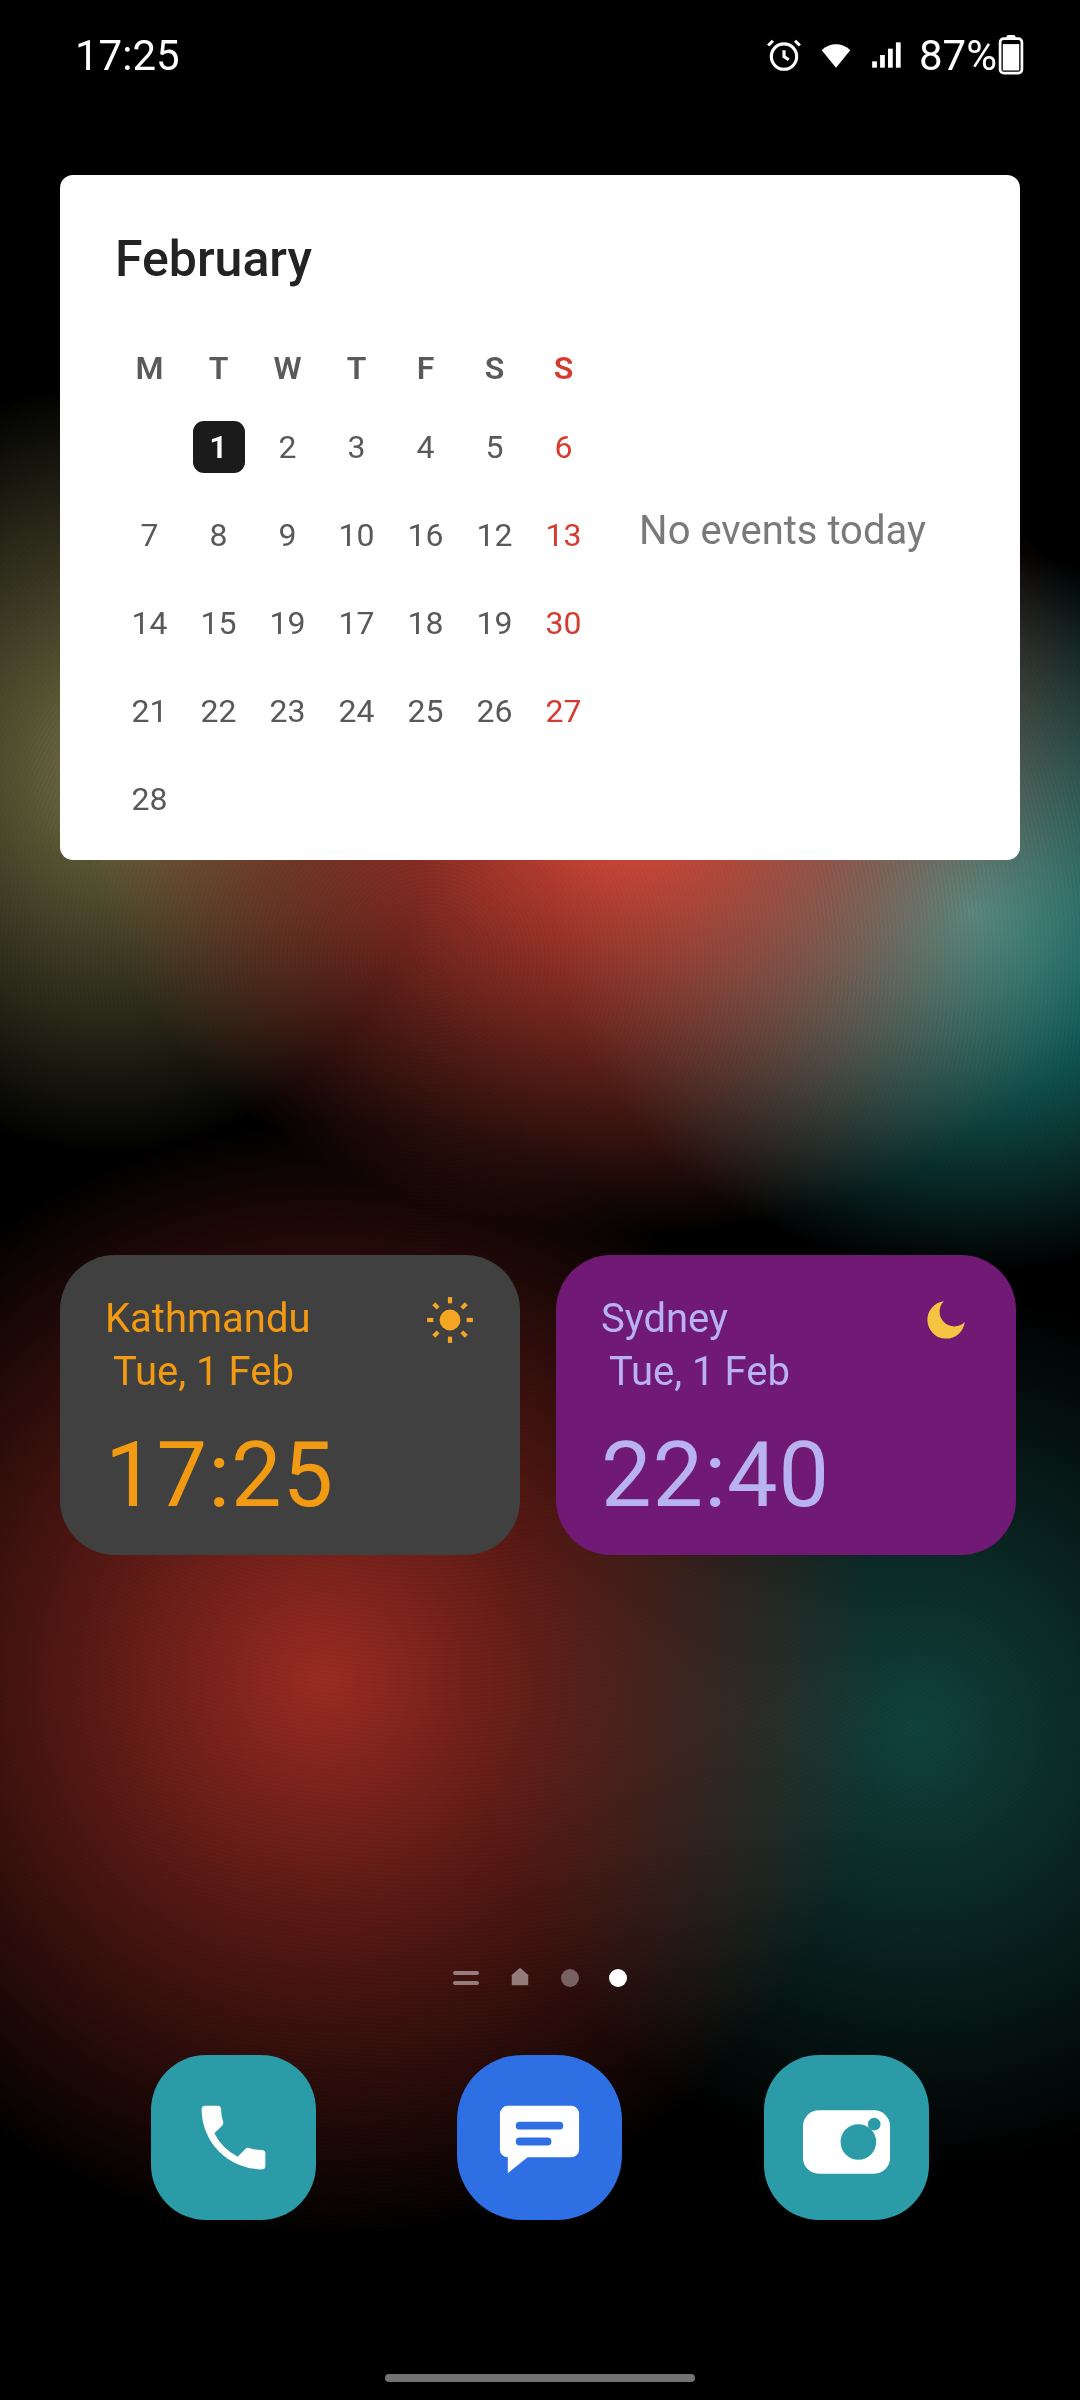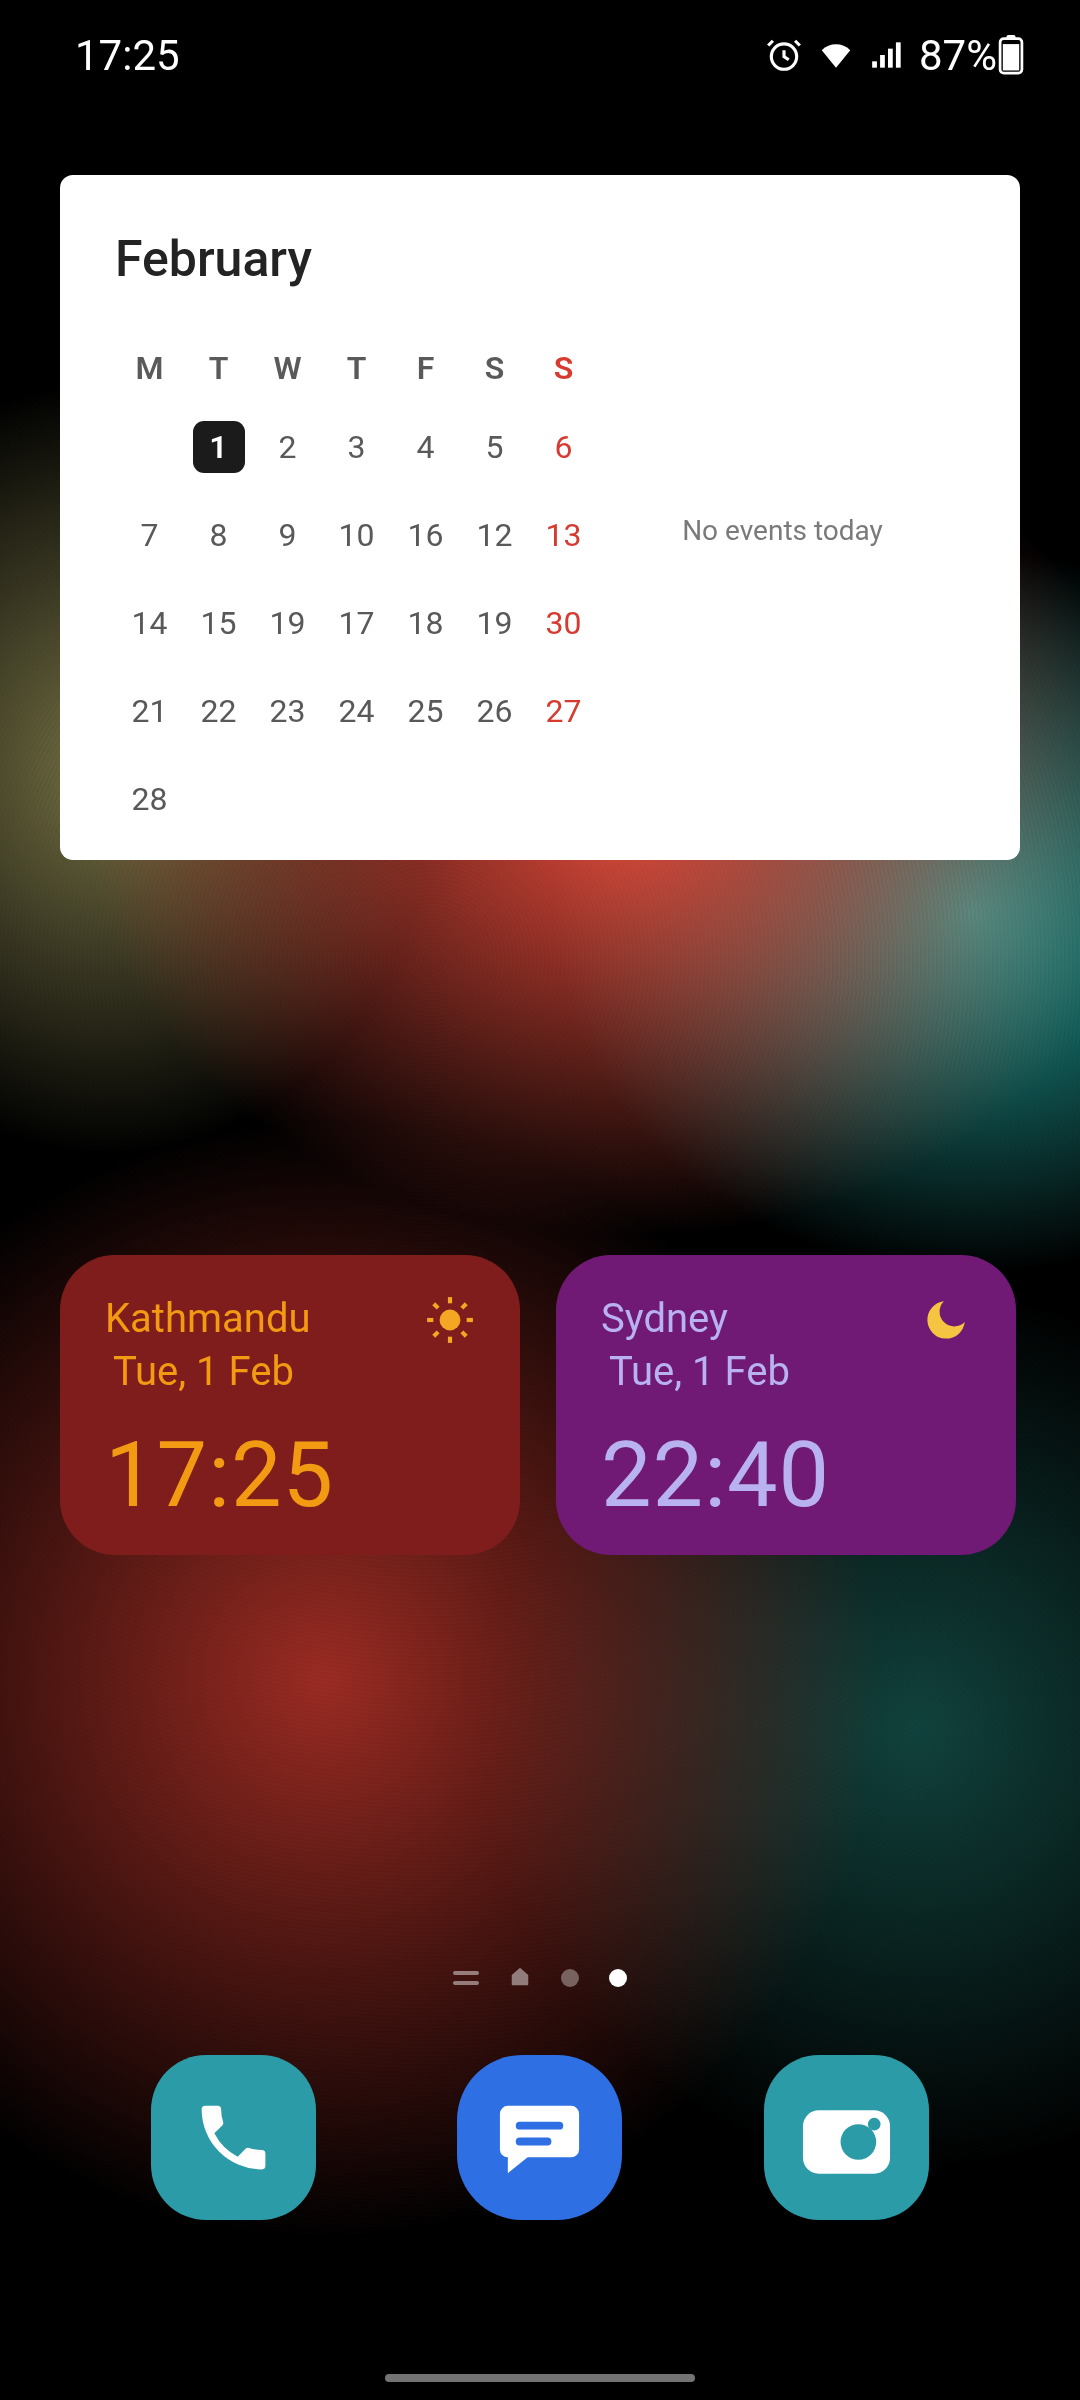--- a/index.html
+++ b/index.html
@@ -76,33 +76,33 @@
   .cal-cell.sun { color:#d73b2f; }
   .cal-cell.today span{
     background:#1b1b1b;
     color:#fff;
     width:52px; height:52px;
     border-radius:11px;
     display:flex;align-items:center;justify-content:center;
     font-weight:600;
   }
   .cal-right { flex:1; display:flex; align-items:center; justify-content:center; }
-  .no-events { color:#7a7a7a; font-size:28px; }
+  .no-events { color:#7a7a7a; font-size:40px; }
 
   
   .clock-widget {
     position:absolute;
     width:460px;
     height:300px;
     border-radius:55px;
     padding:40px 45px;
   }
   .clock-widget.light{
     left:60px; top:1255px;
-    background:#7f1d1d;
+    background:#404040;
   }
   .clock-widget.dark{
     left:556px; top:1255px;
     background:#701a75;
   }
   .clock-top { display:flex; justify-content:space-between; align-items:flex-start; }
   .clock-city { font-size:40px; font-weight:450; }
   .clock-date { font-size:40px; font-weight:400; margin-top:6px;margin-left:8px; }
   .clock-time { font-size:90px; font-weight:400; margin-top:28px; letter-spacing:1px;}
   .clock-widget.light .clock-city,

